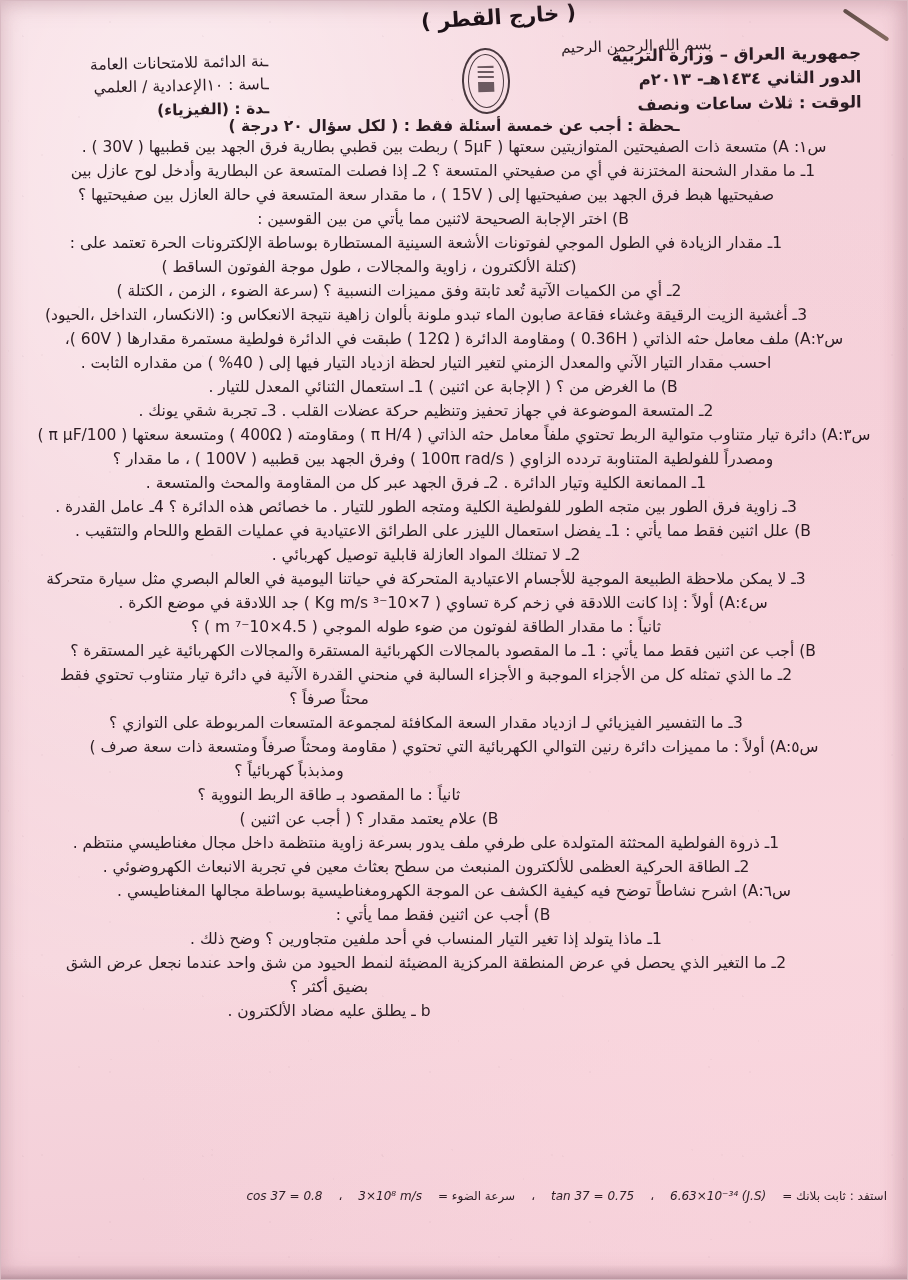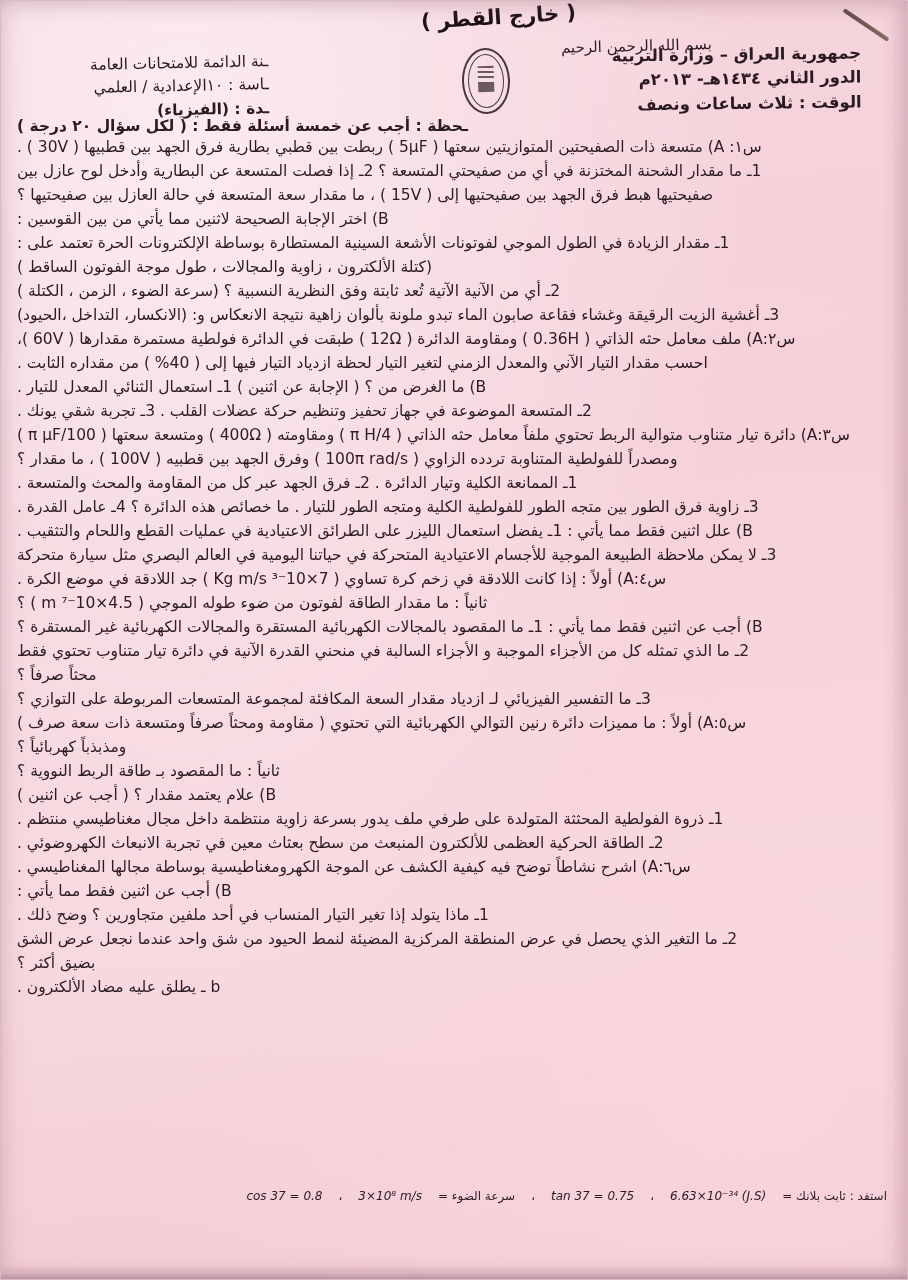--- a/index.html
+++ b/index.html
@@ -116,21 +116,21 @@
     transform:rotate(34deg);
     border-radius:2px;
     opacity:.8;
   }
 
   
   .body{
     position:absolute;
     top:118px; left:16px; right:16px;
     direction:rtl;
-    text-align:left;
+    text-align:center;
   }
   .ln{
     font-size:15.5px;
     line-height:1.0;
     margin-bottom:8.5px;
     white-space:nowrap;
     color:#2b1c23;
   }
   .ln.b{font-weight:700;}
   .ln.ind1{padding-right:22px;}
@@ -183,37 +183,38 @@
 
     <div class="ln b tight">ـحظة : أجب عن خمسة أسئلة فقط : ( لكل سؤال ٢٠ درجة )</div>
 
     <div>
       <div class="ln">س١: A) متسعة ذات الصفيحتين المتوازيتين سعتها ( 5μF ) ربطت بين قطبي بطارية فرق الجهد بين قطبيها ( 30V ) .</div>
       <div class="ln ind1">1ـ ما مقدار الشحنة المختزنة في أي من صفيحتي المتسعة ؟     2ـ إذا فصلت المتسعة عن البطارية وأدخل لوح عازل بين</div>
       <div class="ln ind2">صفيحتيها هبط فرق الجهد بين صفيحتيها إلى ( 15V ) ، ما مقدار سعة المتسعة في حالة العازل بين صفيحتيها ؟</div>
       <div class="ln ind1">B) اختر الإجابة الصحيحة لاثنين مما يأتي من بين القوسين :</div>
       <div class="ln ind2">1ـ مقدار الزيادة في الطول الموجي لفوتونات الأشعة السينية المستطارة بوساطة الإلكترونات الحرة تعتمد على :</div>
       <div class="ln ind4">(كتلة الألكترون ، زاوية والمجالات ، طول موجة الفوتون الساقط )</div>
-      <div class="ln ind3">2ـ أي من الآنية الآتية تُعد ثابتة وفق النظرية النسبية ؟ (سرعة الضوء ، الزمن ، الكتلة )</div>
+      <div class="ln ind3">2ـ أي من الكميات الآتية تُعد ثابتة وفق مميزات النسبية ؟ (سرعة الضوء ، الزمن ، الكتلة )</div>
       <div class="ln ind2">3ـ أغشية الزيت الرقيقة وغشاء فقاعة صابون الماء تبدو ملونة بألوان زاهية نتيجة الانعكاس و: (الانكسار، التداخل ،الحيود)</div>
     </div>
 
     <div>
       <div class="ln">س٢:A) ملف معامل حثه الذاتي ( 0.36H ) ومقاومة الدائرة ( 12Ω ) طبقت في الدائرة فولطية مستمرة مقدارها ( 60V )،</div>
       <div class="ln ind2">احسب مقدار التيار الآني والمعدل الزمني لتغير التيار لحظة ازدياد التيار فيها إلى ( 40% ) من مقداره الثابت .</div>
       <div class="ln ind1">B) ما الغرض من ؟ ( الإجابة عن اثنين )   1ـ استعمال الثنائي المعدل للتيار .</div>
       <div class="ln ind2">2ـ المتسعة الموضوعة في جهاز تحفيز وتنظيم حركة عضلات القلب .    3ـ تجربة شقي يونك .</div>
     </div>
 
     <div>
       <div class="ln">س٣:A) دائرة تيار متناوب متوالية الربط تحتوي ملفاً معامل حثه الذاتي ( 4/π H ) ومقاومته ( 400Ω ) ومتسعة سعتها ( 100/π μF )</div>
       <div class="ln ind1">ومصدراً للفولطية المتناوبة تردده الزاوي ( 100π rad/s ) وفرق الجهد بين قطبيه ( 100V ) ، ما مقدار ؟</div>
       <div class="ln ind2">1ـ الممانعة الكلية وتيار الدائرة .   2ـ فرق الجهد عبر كل من المقاومة والمحث والمتسعة .</div>
       <div class="ln ind2">3ـ زاوية فرق الطور بين متجه الطور للفولطية الكلية ومتجه الطور للتيار . ما خصائص هذه الدائرة ؟  4ـ عامل القدرة .</div>
       <div class="ln ind1">B) علل اثنين فقط مما يأتي :   1ـ يفضل استعمال الليزر على الطرائق الاعتيادية في عمليات القطع واللحام والتثقيب .</div>
+      <div class="ln ind2">2ـ لا تمتلك المواد العازلة قابلية توصيل كهربائي .</div>
       <div class="ln ind2">3ـ لا يمكن ملاحظة الطبيعة الموجية للأجسام الاعتيادية المتحركة في حياتنا اليومية في العالم البصري مثل سيارة متحركة</div>
     </div>
 
     <div>
       <div class="ln ind1">س٤:A) أولاً : إذا كانت اللادقة في زخم كرة تساوي ( 7×10⁻³ Kg m/s ) جد اللادقة في موضع الكرة .</div>
       <div class="ln ind2">ثانياً : ما مقدار الطاقة لفوتون من ضوء طوله الموجي ( 4.5×10⁻⁷ m ) ؟</div>
       <div class="ln ind1">B) أجب عن اثنين فقط مما يأتي :     1ـ ما المقصود بالمجالات الكهربائية المستقرة والمجالات الكهربائية غير المستقرة ؟</div>
       <div class="ln ind2">2ـ ما الذي تمثله كل من الأجزاء الموجبة و الأجزاء السالبة في منحني القدرة الآنية في دائرة تيار متناوب تحتوي فقط</div>
       <div class="ln ind5">محثاً صرفاً ؟</div>
       <div class="ln ind2">3ـ ما التفسير الفيزيائي لـ ازدياد مقدار السعة المكافئة لمجموعة المتسعات المربوطة على التوازي ؟</div>

